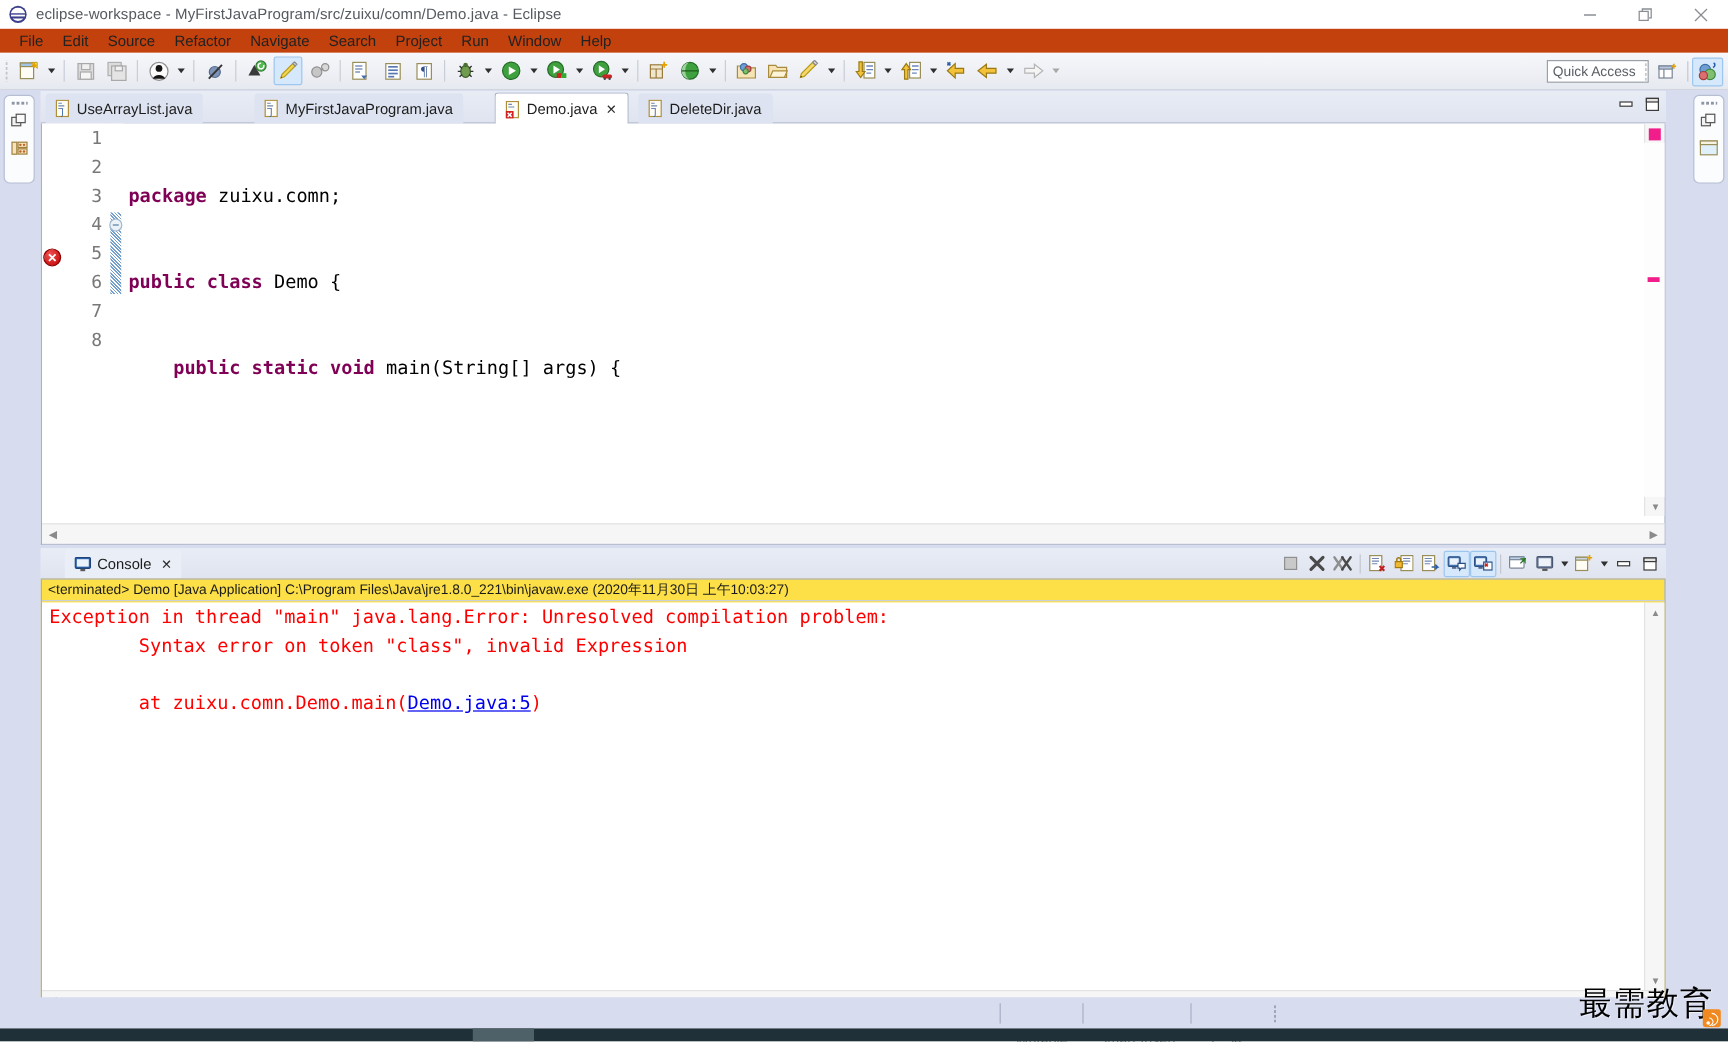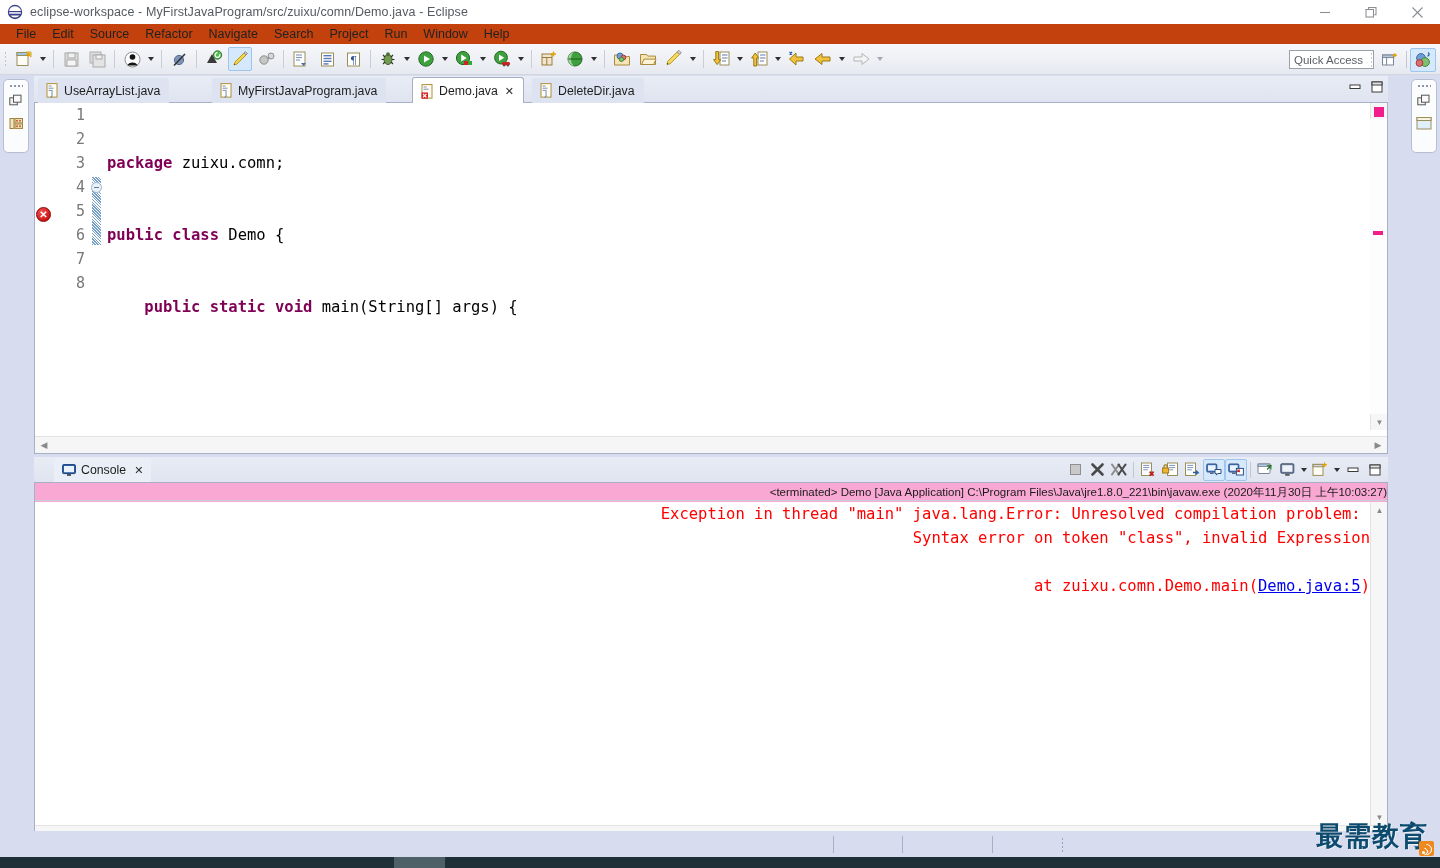--- a/index.html
+++ b/index.html
@@ -251,23 +251,22 @@
     display: flex; align-items: center;
   }
   .ct-btn { width: 22px; height: 22px; display:flex; align-items:center; justify-content:center; position: relative; }
   .ct-btn.sel { background:#d6e8fb; border:1px solid #9cc6ee; border-radius:2px; }
   .ct-sep { width:1px; height:16px; background:#c3c7cf; margin:0 3px; }
   .ct-arrow { width: 11px; height: 22px; display:flex; align-items:center; justify-content:center; }
   .ct-arrow::after { content:""; width:0;height:0;border-left:3.5px solid transparent;border-right:3.5px solid transparent;border-top:4px solid #2f2f2f; }
 
   .console-body {
     position: absolute; left: 0; top: 25px; width: 1354px; height: 360px;
-    background: #f9a8d4;
+    background: #fde047;
     border: 1px solid #a7b0c6;
-    text-align: right;
   }
   .console-head {
     position: absolute; left: 0; top: 0; width: 100%; height: 18px;
     font-size: 11.5px; color: #1b1b1b; padding-left: 5px; line-height: 18px;
     border-bottom: 1px solid #c9cfdc;
     white-space: nowrap;
   }
   .console-out {
     position: absolute; left: 0; top: 19px; right: 17px; bottom: 16px;
     background: #ffffff;
@@ -297,21 +296,21 @@
   .sb-cell { padding: 0 12px; white-space: nowrap; margin-top: 46px; }
   .sb-grip {
     width: 5px; height: 15px; margin-left: 14px;
     background-image: radial-gradient(#9aa2b8 40%, transparent 41%);
     background-size: 3px 4px; background-repeat: repeat-y;
   }
 
   
   .watermark {
     position: absolute; right: 12px; top: 818px;
-    font-size: 27px; font-weight: bold; color: #0c4a6e;
+    font-size: 27px; font-weight: normal; color: #000000;
     font-family: "DejaVu Sans", sans-serif;
     letter-spacing: 1px;
     text-shadow: 1px 1px 0 rgba(255,255,255,.5);
   }
   .wm-badge {
     position: absolute; right: 6px; top: 841px;
     width: 15px; height: 15px; background: #f08a20; border-radius: 2px;
   }
   .wm-badge::after {
     content: ""; position: absolute; left: 3px; bottom: 2px;

